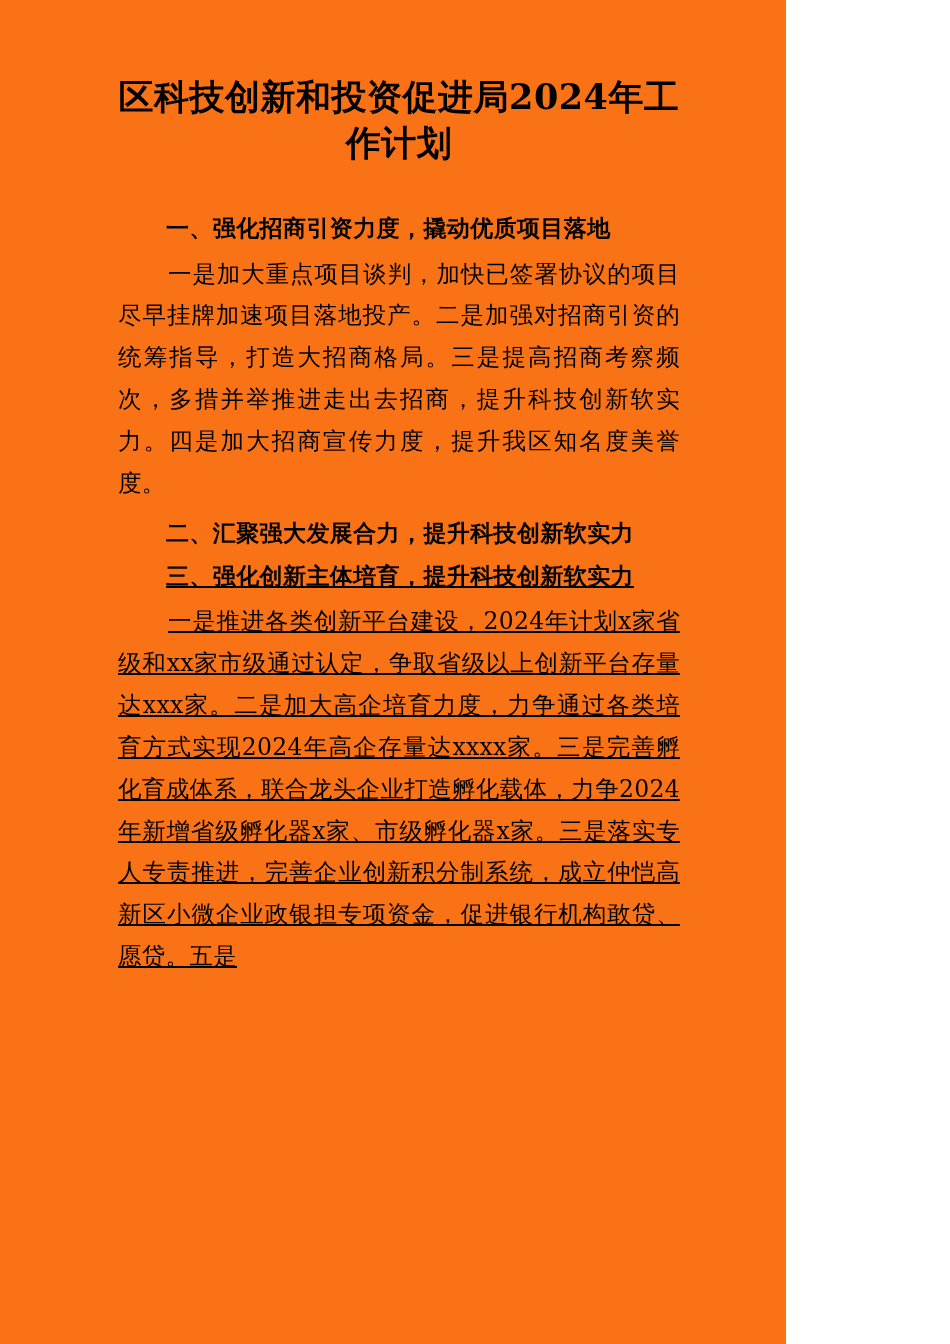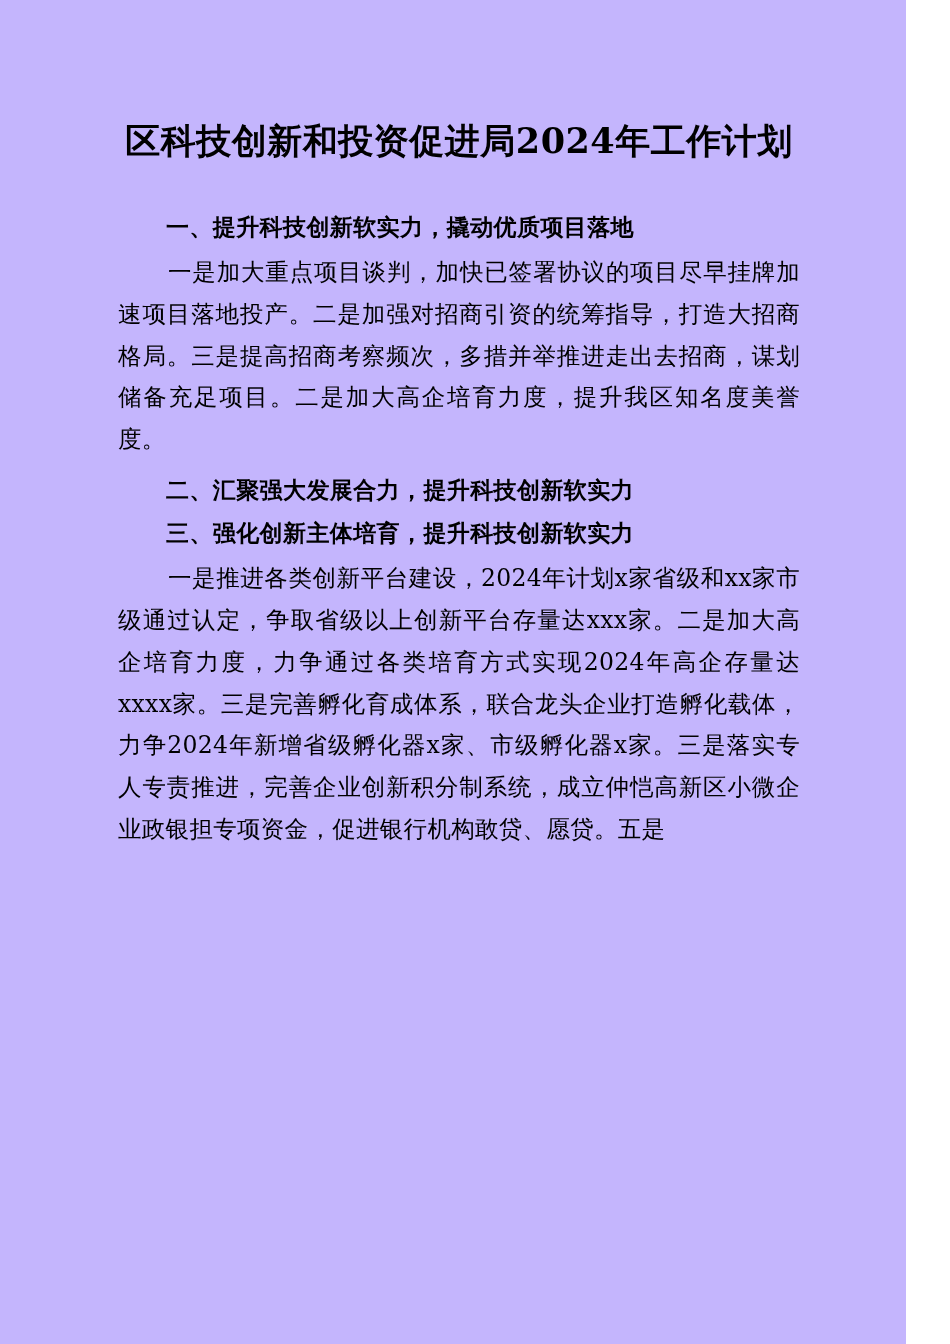--- a/index.html
+++ b/index.html
@@ -8,25 +8,25 @@
     background: #ffffff;
   }
   body {
     width: 950px;
     height: 1344px;
     font-family: "Liberation Serif", "DejaVu Serif", serif;
     color: #000000;
     overflow: hidden;
   }
   .page {
-    width: 906px;
+    width: 786px;
     height: 1344px;
     box-sizing: border-box;
-    padding: 118px 106px 40px 118px;
-    background: #c4b5fd;
+    padding: 74px 106px 40px 118px;
+    background: #f97316;
     position: relative;
   }
   .doc-title {
     font-family: "DejaVu Serif", "Liberation Serif", serif;
     font-weight: bold;
     font-size: 35px;
     line-height: 1.3;
     text-align: center;
     letter-spacing: 0.5px;
     margin: 0 0 46px 0;
@@ -51,32 +51,33 @@
     text-justify: inter-ideograph;
     margin: 0 0 12px 0;
     letter-spacing: 0.3px;
     color: #000;
   }
   .block {
     margin-bottom: 8px;
   }
   .block:last-child {
     margin-bottom: 9px;
+    text-decoration: underline;
   }
 </style>
 </head>
 <body>
 
 <div class="page">
 
   <h1 class="doc-title">区科技创新和投资促进局2024年工作计划</h1>
 
   <div class="block">
-    <div class="section-heading">一、提升科技创新软实力，撬动优质项目落地</div>
-    <p class="body-para">一是加大重点项目谈判，加快已签署协议的项目尽早挂牌加速项目落地投产。二是加强对招商引资的统筹指导，打造大招商格局。三是提高招商考察频次，多措并举推进走出去招商，谋划储备充足项目。二是加大高企培育力度，提升我区知名度美誉度。</p>
+    <div class="section-heading">一、强化招商引资力度，撬动优质项目落地</div>
+    <p class="body-para">一是加大重点项目谈判，加快已签署协议的项目尽早挂牌加速项目落地投产。二是加强对招商引资的统筹指导，打造大招商格局。三是提高招商考察频次，多措并举推进走出去招商，提升科技创新软实力。四是加大招商宣传力度，提升我区知名度美誉度。</p>
   </div>
 
   <div class="block">
     <div class="section-heading">二、汇聚强大发展合力，提升科技创新软实力</div>
   </div>
 
   <div class="block">
     <div class="section-heading">三、强化创新主体培育，提升科技创新软实力</div>
     <p class="body-para">一是推进各类创新平台建设，2024年计划x家省级和xx家市级通过认定，争取省级以上创新平台存量达xxx家。二是加大高企培育力度，力争通过各类培育方式实现2024年高企存量达xxxx家。三是完善孵化育成体系，联合龙头企业打造孵化载体，力争2024年新增省级孵化器x家、市级孵化器x家。三是落实专人专责推进，完善企业创新积分制系统，成立仲恺高新区小微企业政银担专项资金，促进银行机构敢贷、愿贷。五是</p>
   </div>

